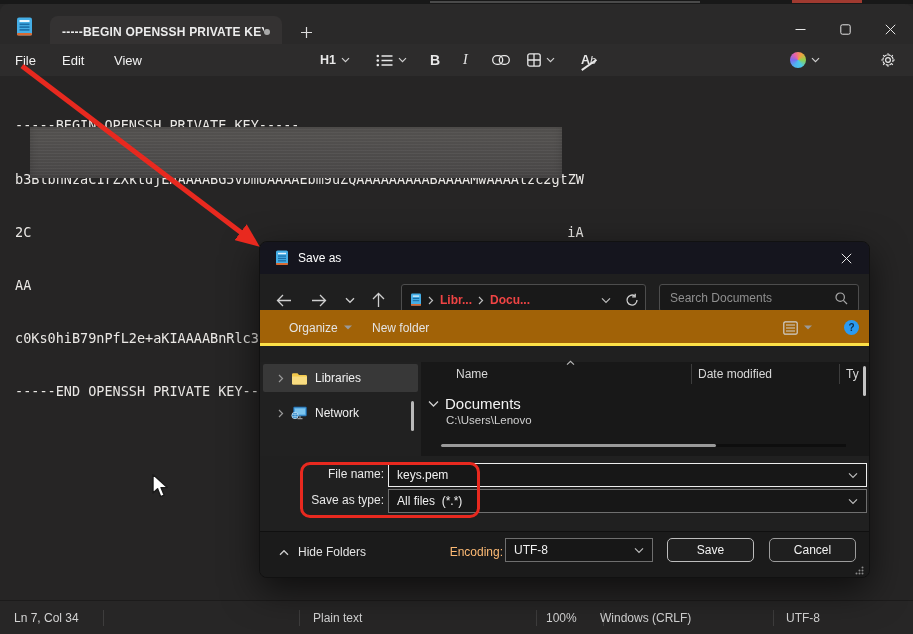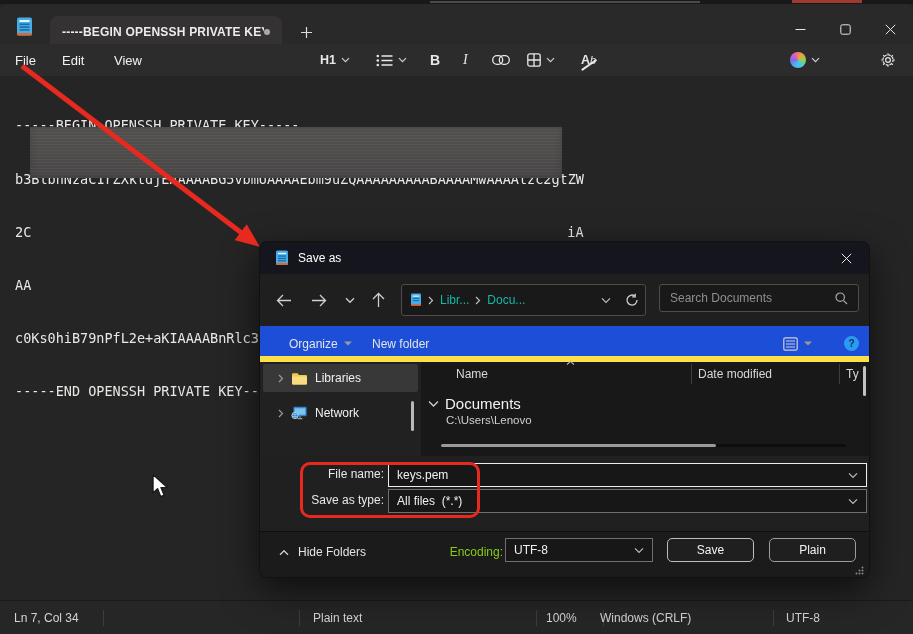--- a/index.html
+++ b/index.html
@@ -68,31 +68,31 @@
                display:flex; align-items:center; padding-left:15px; }
   .dlg-title-text { margin-left:9px; font-size:12px; color:#fff; }
   .dlg-close { position:absolute; right:0; top:0; width:45px; height:32px; display:flex;
                align-items:center; justify-content:center; }
   .dlg-nav { position:absolute; left:0; top:32px; width:100%; height:52px; background:#1f1f1f; }
   .nav-ico { position:absolute; top:14px; width:24px; height:24px; display:flex; align-items:center;
              justify-content:center; }
   .addr-box { position:absolute; left:141px; top:10px; width:245px; height:32px; background:#191919;
               border:1px solid #4d4d4d; border-radius:3px; display:flex; align-items:center;
               padding:0 6px 0 8px; gap:6px; }
-  .crumb { color:#14b8a6; white-space:nowrap; }
+  .crumb { color:#ef4444; white-space:nowrap;font-weight:bold; }
   .addr-spacer { flex:1; }
   .search-box { position:absolute; left:399px; top:10px; width:200px; height:28px; background:#191919;
                 border:1px solid #4d4d4d; border-radius:3px; display:flex; align-items:center;
                 padding:0 10px; }
   .search-box input { flex:1; background:transparent; border:none; outline:none; color:#cfcfcf;
                       font-size:12px; font-family:"Liberation Sans",sans-serif; }
   .search-box input::placeholder { color:#8f8f8f; }
 
-  .dlg-toolbar { position:absolute; left:0; top:84px; width:100%; height:36px; background:#1d4ed8;
-                 border-bottom:6px solid #fde047; }
+  .dlg-toolbar { position:absolute; left:0; top:68px; width:100%; height:36px; background:#a16207;
+                 border-bottom:3px solid #fde047; }
   .dtb { position:absolute; top:0; height:35px; display:flex; align-items:center; gap:6px; color:#e4e4e4; }
   .help-circle { width:15px; height:15px; border-radius:50%; background:#2b9bf2; color:#0c2f52;
                  font-size:10px; font-weight:bold; display:flex; align-items:center; justify-content:center; }
 
   .dlg-main { position:absolute; left:0; top:120px; width:100%; height:94px; background:#181818; }
   .left-pane { position:absolute; left:0; top:0; width:161px; height:94px; background:#212121; }
   .tree-item { position:absolute; left:3px; width:155px; height:28px; display:flex; align-items:center;
                gap:7px; padding-left:15px; color:#f0f0f0; border-radius:2px; }
   .tree-sel { background:#383838; }
   .lp-scroll { position:absolute; left:151px; top:39px; width:3px; height:30px; background:#b9b9b9;
@@ -117,21 +117,21 @@
   .f-input input { flex:1; background:transparent; border:none; outline:none; color:#f0f0f0;
                    font-size:12px; font-family:"Liberation Sans",sans-serif; }
   .combo-chev { position:absolute; right:8px; top:8px; }
   .row-name  { top:11px; } .row-name-box { top:7px; border:1px solid #ededed; }
   .row-type  { top:37px; } .row-type-box { top:33px; border:1px solid #6f6f6f; white-space:pre; }
 
   .dlg-bottom { position:absolute; left:0; top:289px; width:100%; height:48px; background:#1b1b1b;
                 border-top:1px solid #101010; }
   .hide-folders { position:absolute; left:19px; top:13px; display:flex; align-items:center; gap:9px;
                   color:#e4e4e4; }
-  .enc-label { position:absolute; left:160px; top:13px; width:83px; text-align:right; color:#84cc16; }
+  .enc-label { position:absolute; left:160px; top:13px; width:83px; text-align:right; color:#fdba74; }
   .enc-combo { position:absolute; left:245px; top:6px; width:148px; height:24px; background:#171717;
                border:1px solid #6f6f6f; display:flex; align-items:center; padding:0 24px 0 8px;
                color:#f0f0f0; }
   .dlg-btn { position:absolute; top:6px; width:87px; height:24px; background:#1f1f1f;
              border-radius:5px; display:flex; align-items:center; justify-content:center;
              color:#f2f2f2; font-size:12px; }
   .btn-save { left:407px; border:1px solid #bdbdbd; }
   .btn-cancel { left:509px; border:1px solid #9c9c9c; }
   .grip { position:absolute; right:5px; bottom:4px; }
 
@@ -451,21 +451,21 @@
         <span>Hide Folders</span>
       </div>
       <div class="enc-label">Encoding:</div>
       <div class="enc-combo">
         <span>UTF-8</span>
         <svg class="combo-chev" width="10" height="7" viewBox="0 0 10 7">
             <path d="M1 1.3l4 4 4-4" fill="none" stroke="#bdbdbd" stroke-width="1.2"></path>
           </svg>
       </div>
       <div class="dlg-btn btn-save">Save</div>
-      <div class="dlg-btn btn-cancel">Plain</div>
+      <div class="dlg-btn btn-cancel">Cancel</div>
       <svg class="grip" width="9" height="9" viewBox="0 0 9 9">
         <circle cx="7.5" cy="1.5" r="1" fill="#8a8a8a"></circle>
           <circle cx="7.5" cy="4.5" r="1" fill="#8a8a8a"></circle>
           <circle cx="7.5" cy="7.5" r="1" fill="#8a8a8a"></circle>
         <circle cx="4.5" cy="4.5" r="1" fill="#8a8a8a"></circle>
           <circle cx="4.5" cy="7.5" r="1" fill="#8a8a8a"></circle>
           <circle cx="1.5" cy="7.5" r="1" fill="#8a8a8a"></circle>
       </svg>
     </div>
   </div>

